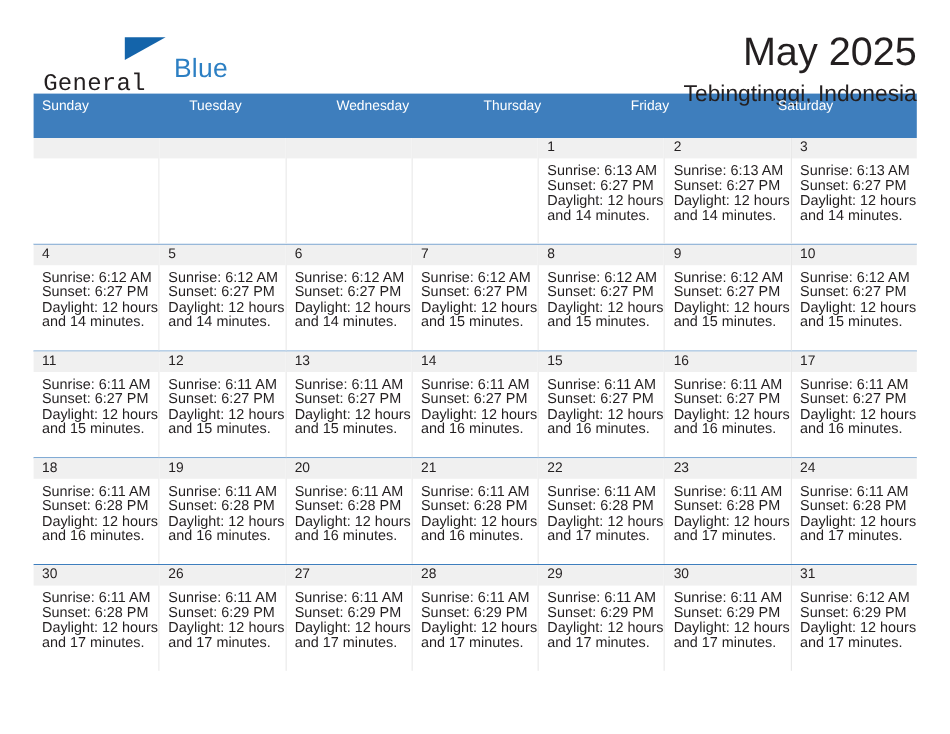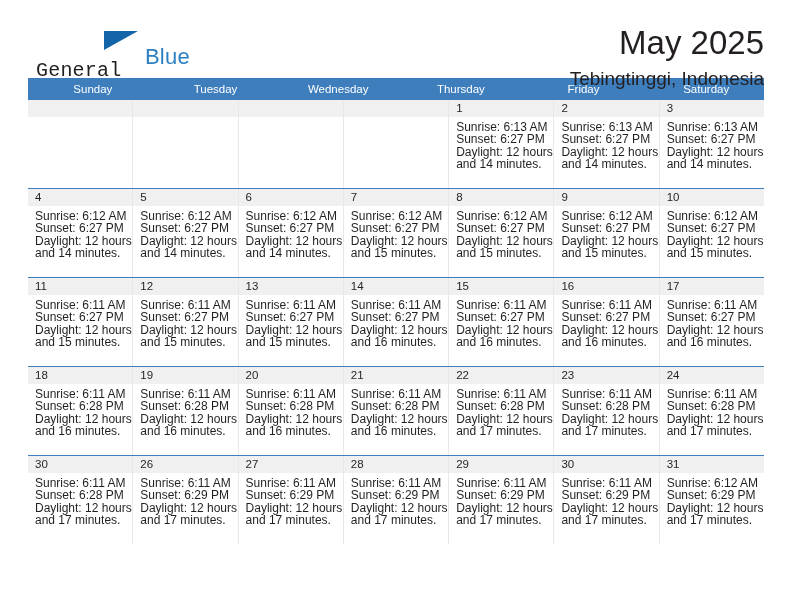--- a/index.html
+++ b/index.html
@@ -90,27 +90,26 @@
     width: 736px;
     margin-top: 4px;
   }
   .dow-row {
     display: flex;
     background: #3e7ebd;
   }
   .dow {
     flex: 1 1 0;
     min-width: 0;
-    height: 22px;
+    height: 37px;
     line-height: 22px;
     color: #ffffff;
     font-size: 11.5px;
     padding-left: 7px;
     box-sizing: border-box;
-    text-align: center;
   }
 
   .week {
     display: flex;
     border-top: 1px solid #3e7ebd;
   }
   .week:first-of-type {
     border-top: none;
   }
   .cell {

